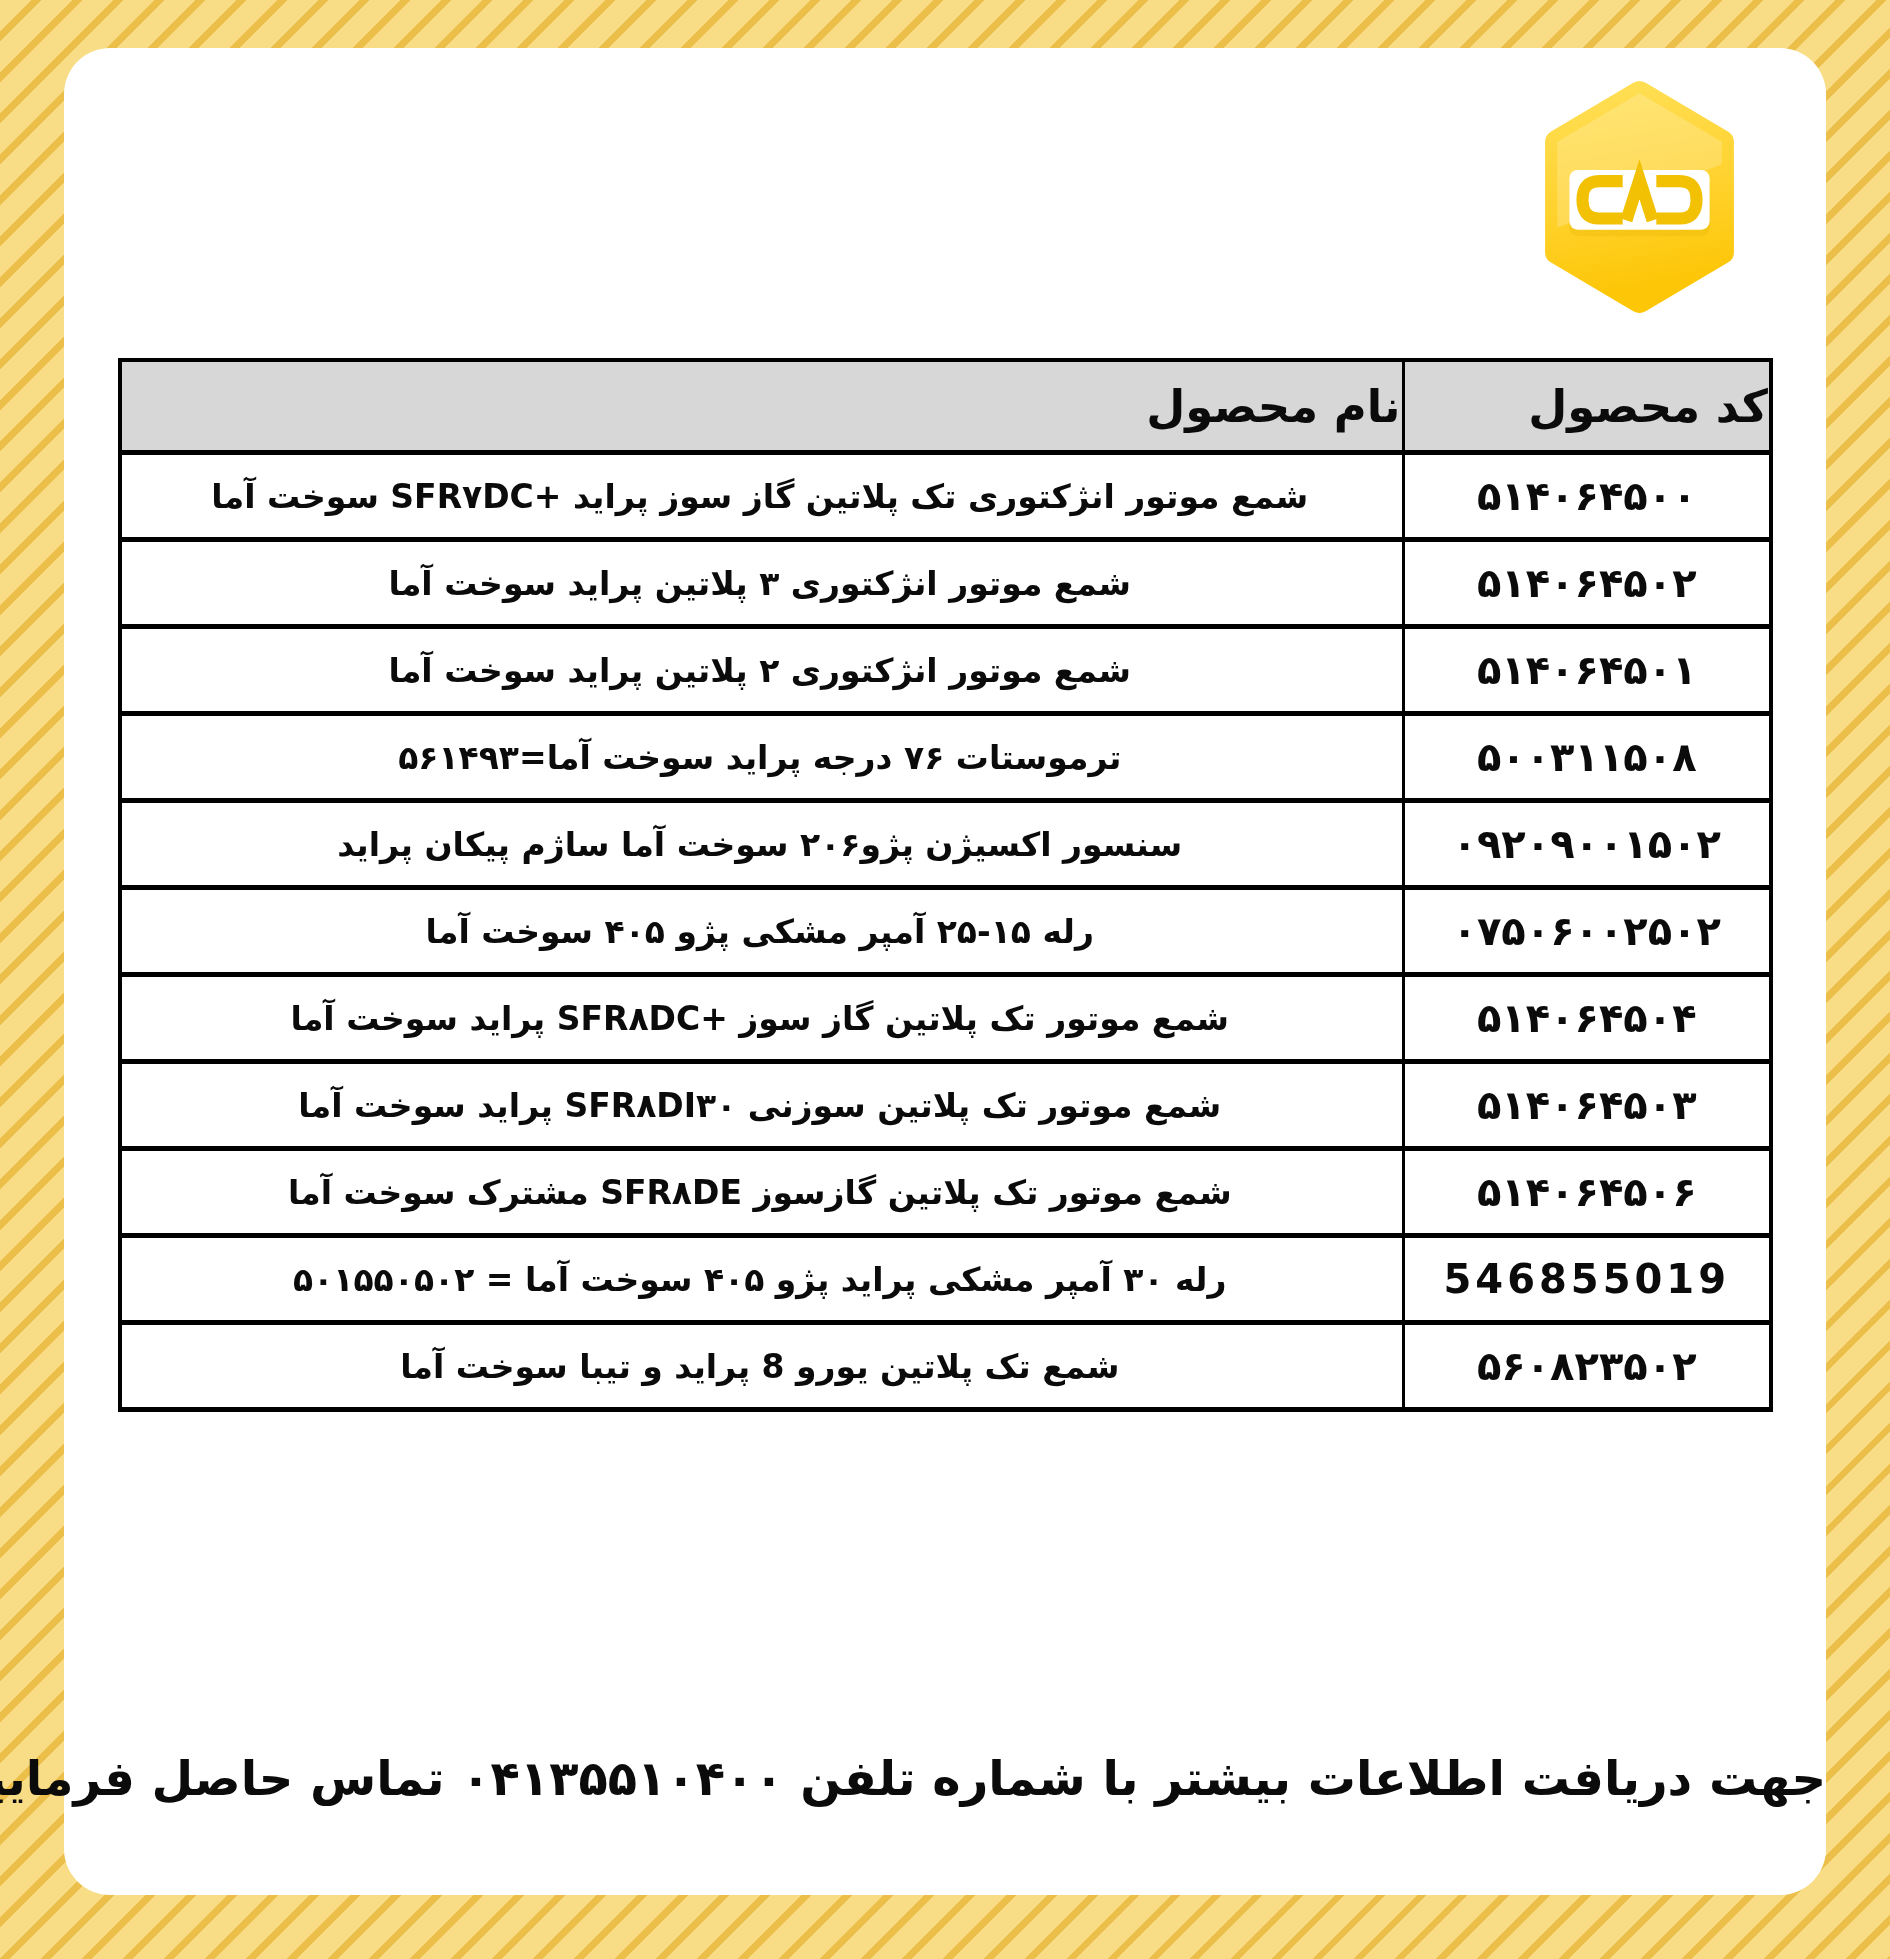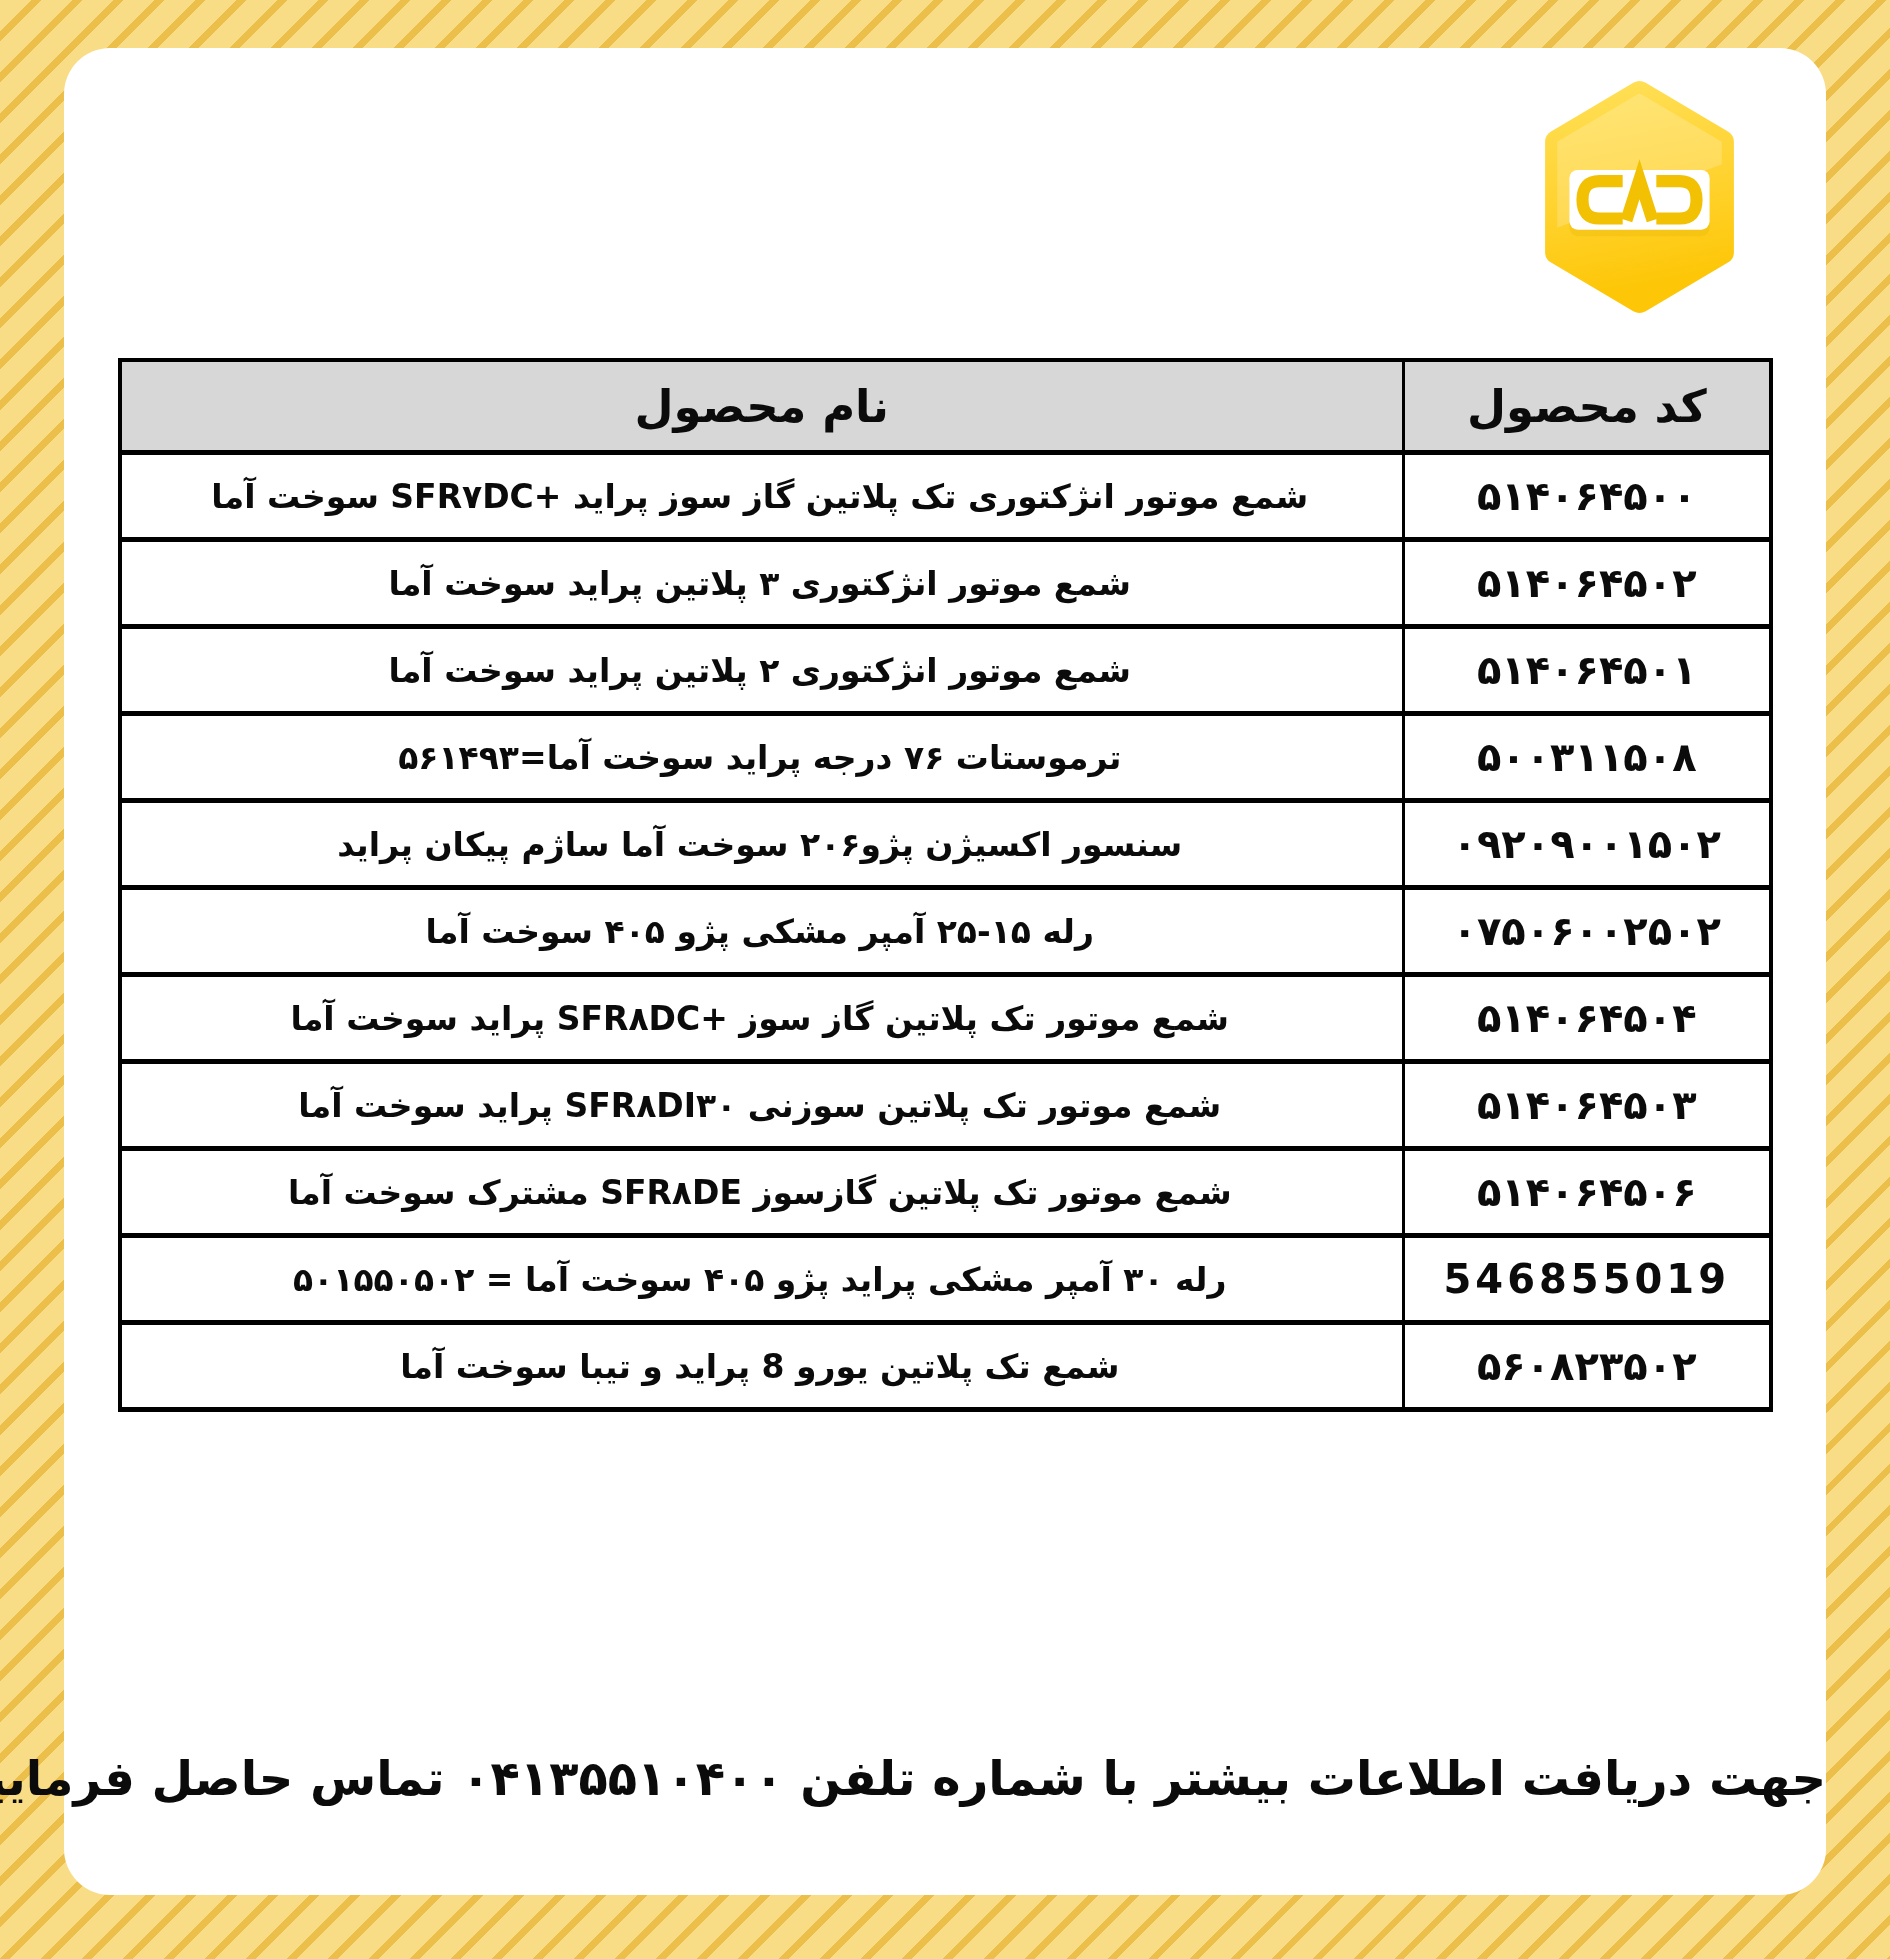--- a/index.html
+++ b/index.html
@@ -34,21 +34,21 @@
   
   .hex{position:absolute;left:1468px;top:30px;width:215px;height:238px;}
   
   .products-table{
     position:absolute;left:54px;top:310px;width:1655px;
     border-collapse:collapse;table-layout:fixed;
     border:4px solid #000;
   }
   .products-table th{
     background:#d7d7d7;border:3px solid #000;border-bottom-width:4px;
-    height:86px;font-size:45px;font-weight:700;color:#0b0b0b;text-align:center;
+    height:86px;font-size:45px;font-weight:700;color:#0b0b0b;text-align:right;
   }
   .products-table td{
     border:3px solid #000;border-top-width:5px;border-bottom-width:5px;
     height:80px;color:#0b0b0b;background:#fff;vertical-align:middle;
   }
   td.code-cell{
     text-align:center;font-size:40px;font-weight:700;letter-spacing:4px;
     white-space:nowrap;
   }
   td.name-cell{

